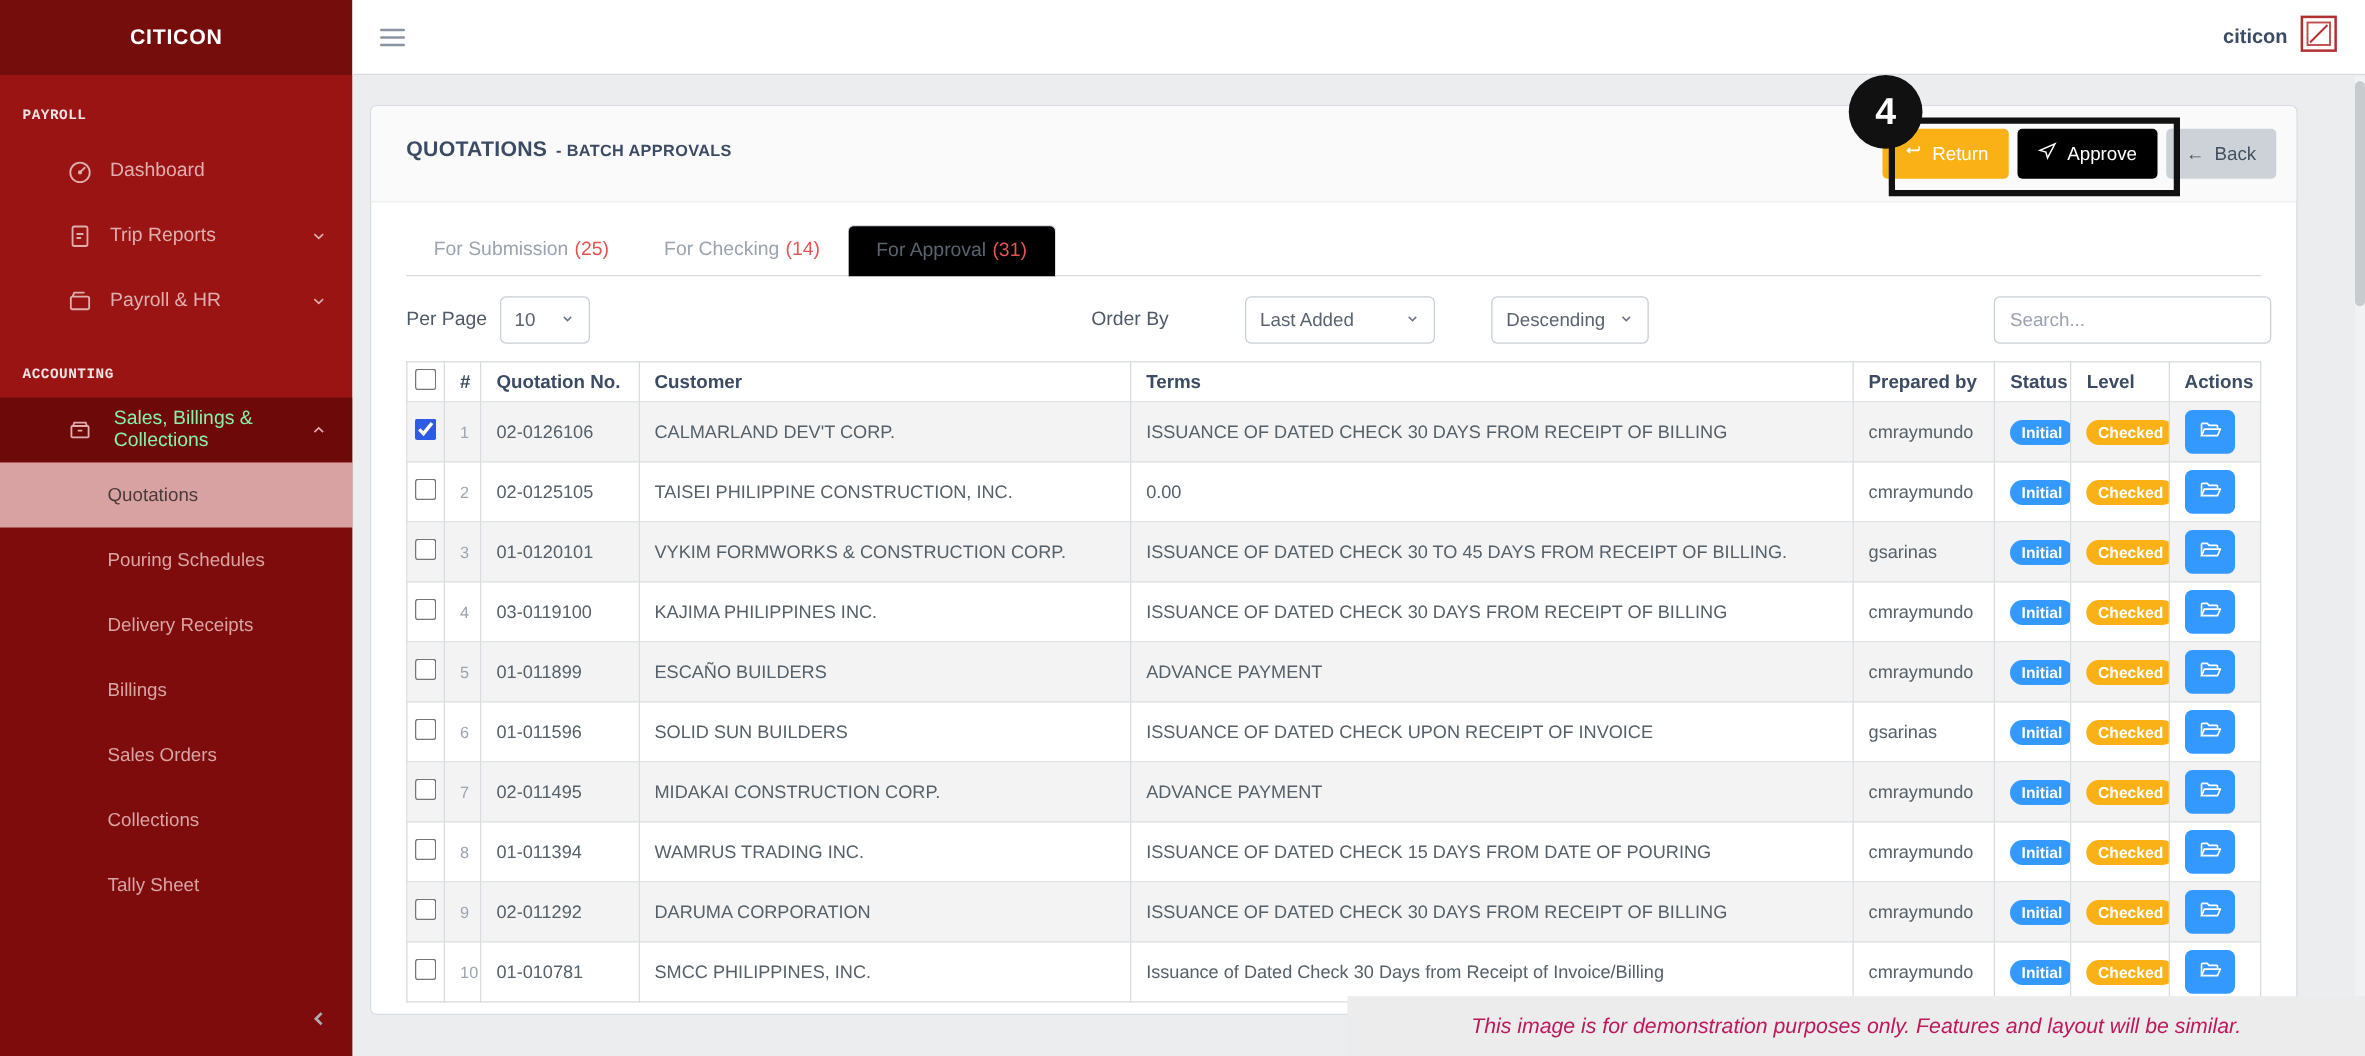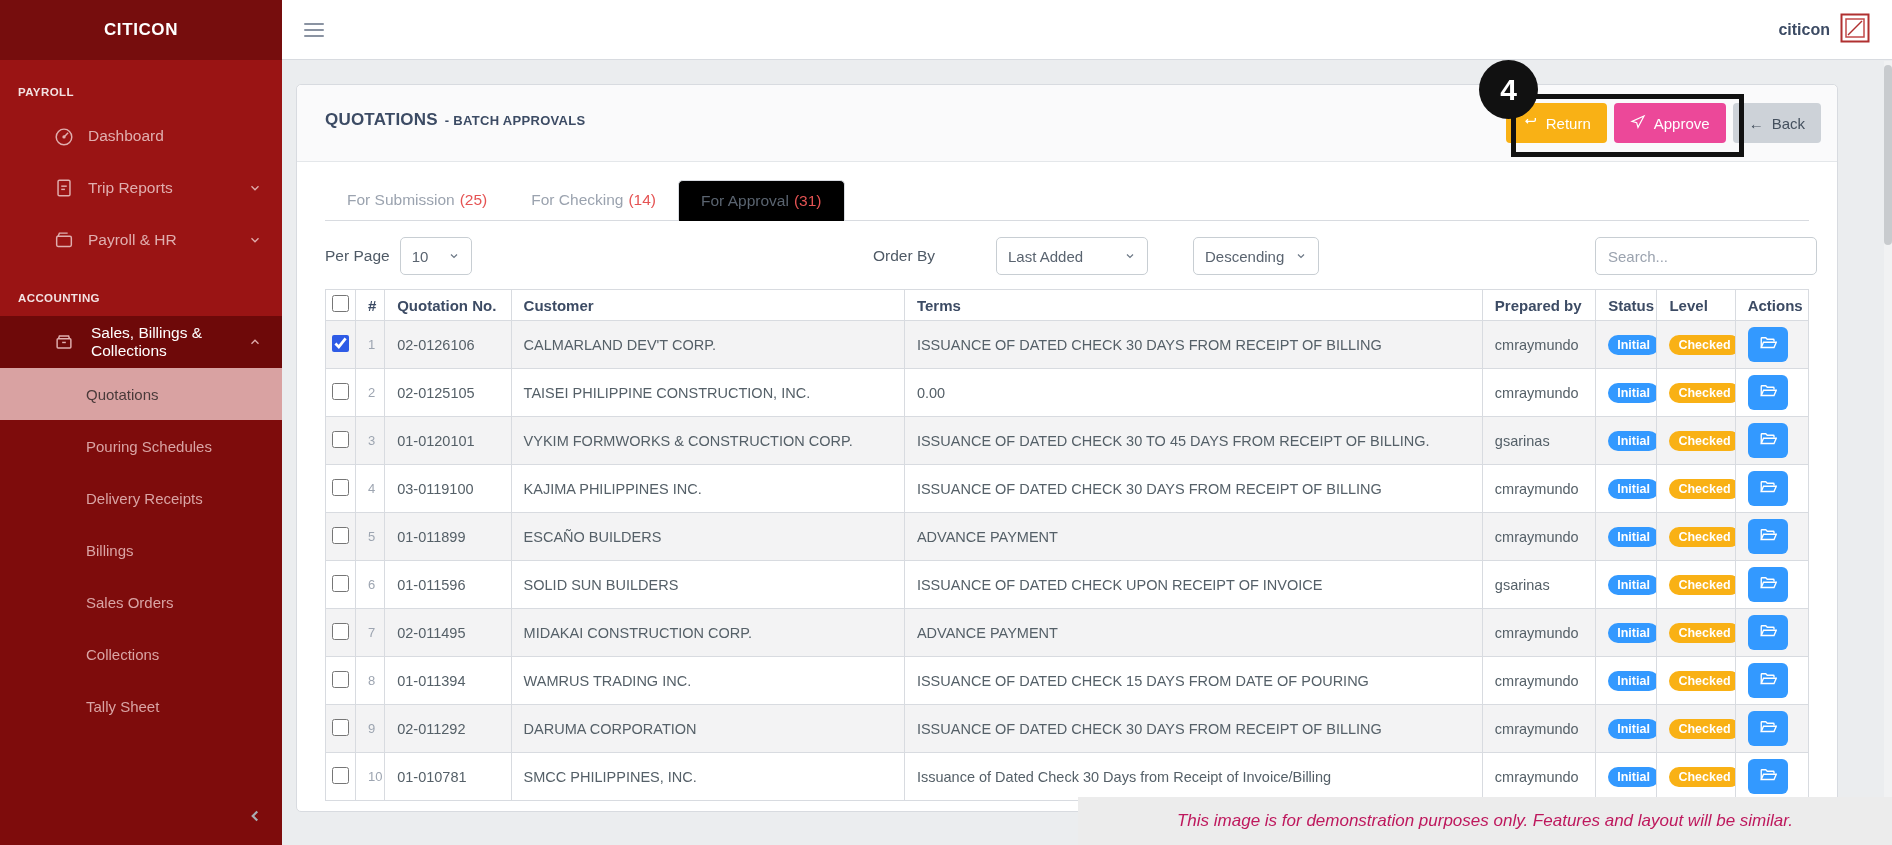--- a/index.html
+++ b/index.html
@@ -3,27 +3,27 @@
 <meta charset="utf-8">
 <style>
   * { margin:0; padding:0; box-sizing:border-box; }
   html,body { width:1892px; height:845px; overflow:hidden; }
   body { display:flex; font-family:"Liberation Sans","DejaVu Sans",sans-serif; background:#EBEDEF; position:relative; }
 
   
   .sidebar { flex:0 0 282px; width:282px; background:#9A1414; display:flex; flex-direction:column; }
   .sb-brand { height:60px; background:#760D0D; color:#fff; display:flex; align-items:center; justify-content:center;
               font-weight:700; font-size:17px; letter-spacing:.6px; }
-  .sb-section { padding:26px 18px 12px; font-size:11.5px; font-weight:700; color:#F3E2E2; letter-spacing:.4px; }
+  .sb-section { padding:26px 18px 12px; font-size:11.5px; font-weight:700; color:#F3E2E2; letter-spacing:.4px;font-family:Liberation Mono, monospace; }
   .sb-item { height:52px; display:flex; align-items:center; padding-left:52px; padding-right:20px; gap:12px;
              font-size:15.5px; color:#E0AEAE; cursor:pointer; }
   .sb-item .ico { width:24px; height:24px; flex:0 0 24px; display:flex; align-items:center; justify-content:center; }
   .sb-item svg.lic { stroke:#E0AEAE; }
   .chev { margin-left:auto; display:flex; align-items:center; }
-  .sb-parent { background:#6E0909; color:#ffffff;gap:15px; }
+  .sb-parent { background:#6E0909; color:#86efac;gap:15px; }
   .submenu { background:#7E0C0C; flex:1; display:flex; flex-direction:column; }
   .sb-sub { height:52px; display:flex; align-items:center; padding-left:86px; padding-right:20px;
             font-size:15px; color:#D9A4A4; cursor:pointer; }
   .sb-sub.active { background:#D9A2A2; color:#4A3A3A; }
   .sb-footer { margin-top:auto; display:flex; justify-content:flex-end; padding:12px 18px 16px; }
 
   
   .main { flex:1; display:flex; flex-direction:column; background:#EBEDEF; position:relative; }
   .topbar { height:60px; background:#fff; border-bottom:1px solid #D8DBE0; display:flex; align-items:center; padding:0 22px; }
   .burger { display:flex; flex-direction:column; gap:4px; cursor:pointer; }
@@ -35,21 +35,21 @@
   .card { background:#fff; border:1px solid #D8DBE0; border-radius:5px; height:728px; display:flex; flex-direction:column; }
   .card-header { background:#FAFAFB; border-bottom:1px solid #E4E7EA; height:77px; padding:18px 16px 0 28px;
                  display:flex; align-items:flex-start; border-radius:5px 5px 0 0; }
   .title-wrap { display:flex; align-items:baseline; gap:7px; padding-top:7px; }
   .title { font-size:17px; font-weight:700; color:#3C4B64; letter-spacing:.2px; }
   .subtitle { font-size:13px; font-weight:700; color:#3C4B64; letter-spacing:.3px; }
   .hdr-buttons { margin-left:auto; display:flex; gap:7px; }
   .btn { height:40px; border:none; border-radius:4px; font-size:15px; display:flex; align-items:center; gap:8px;
          padding:0 16px; cursor:pointer; font-family:inherit; }
   .btn-return { background:#F9B115; color:#fff;justify-content:center; }
-  .btn-approve { background:#ec4899; color:#fff; }
+  .btn-approve { background:#000000; color:#fff; }
   .btn-back { background:#CDD2D8; color:#44505E; }
 
   .card-body { flex:1; padding:18px 28px 0; display:flex; flex-direction:column; }
   .tabs { display:flex; border-bottom:1px solid #D8DBE0; }
   .tab { padding:11px 22px; font-size:15.5px; color:#9BA3AF; display:flex; gap:5px; cursor:pointer; white-space:nowrap; }
   .tab .cnt { color:#E55353; }
   .tab.active { background:#000000; border:1px solid #D8DBE0; border-bottom:none; border-radius:5px 5px 0 0;
                 color:#5A6470; margin-bottom:-1px; }
 
   .controls { position:relative; height:38px; margin-top:16px; }

